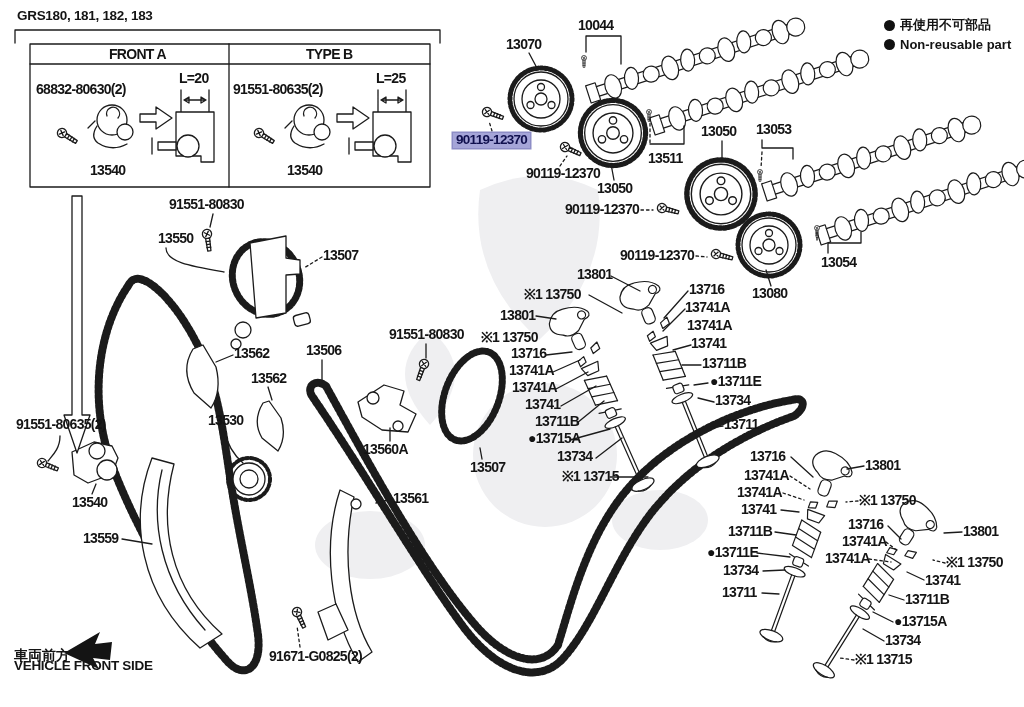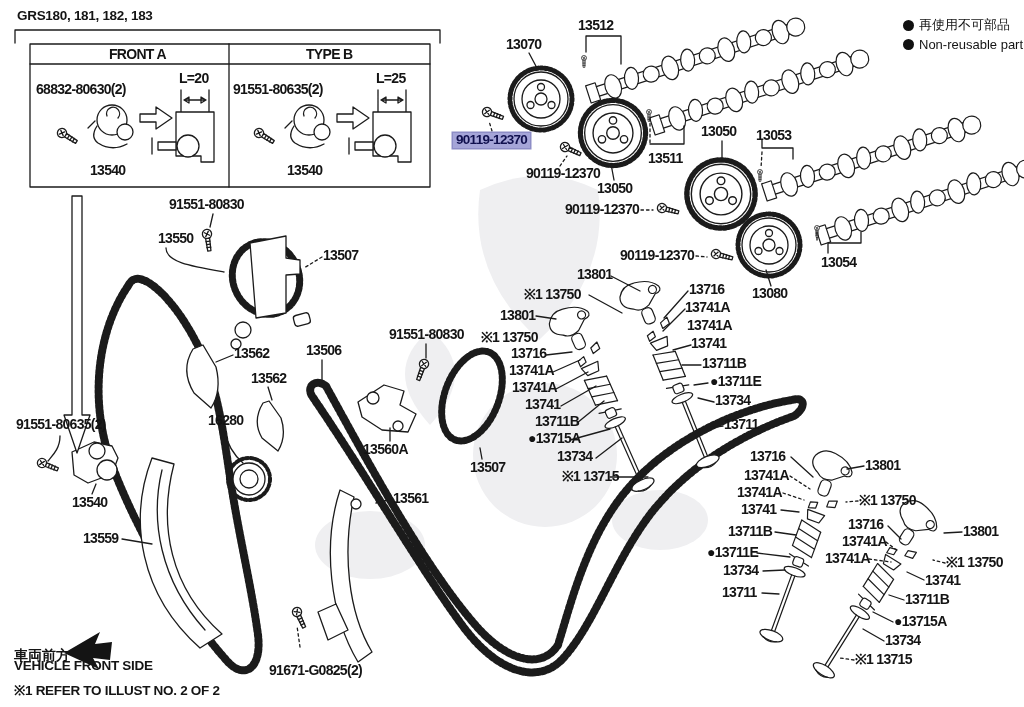--- a/index.html
+++ b/index.html
@@ -5,21 +5,21 @@
   html,body{margin:0;padding:0;background:#fff;}
   #stage{position:relative;width:1024px;height:707px;background:#ffffff;overflow:hidden;
          font-family:"Liberation Sans",sans-serif;}
   #art svg{position:absolute;left:0;top:0;}
   .plabel{position:absolute;font-weight:bold;font-size:14px;letter-spacing:-0.7px;
           color:#141414;white-space:nowrap;line-height:1.05;}
   .plabel.hl{background:#a5a5d8;color:#10104e;padding:0 3px 1px 3px;
              box-shadow:0 0 0 1.5px #8d8dc6;font-size:13.5px;}
   .stat{position:absolute;font-weight:bold;color:#141414;white-space:nowrap;}
   #models-note{left:17px;top:8px;font-size:13.5px;letter-spacing:-0.3px;}
-  .legend-row{position:absolute;left:903px;font-size:13px;font-weight:normal;color:#141414;
+  .legend-row{position:absolute;left:884px;font-size:13px;font-weight:bold;color:#141414;
               display:flex;align-items:center;gap:5px;white-space:nowrap;}
   .legend-dot{width:11px;height:11px;border-radius:50%;background:#111;flex:0 0 auto;}
   #legend-jp{top:16px;} #legend-en{top:37px;}
   #front-jp{left:14px;top:640px;font-size:14px;margin-top:7px;}
   #front-en{left:14px;top:658px;font-size:13.5px;letter-spacing:-0.3px;}
   #footnote{left:14px;top:681px;font-size:13.5px;letter-spacing:-0.3px;}
   #doc-code{left:958px;top:707px;font-size:13px;font-weight:bold;}
 </style>
 </head>
 <body>
@@ -219,29 +219,28 @@
     <span class="legend-dot"></span>
     <span>再使用不可部品</span>
   </div>
   <div class="legend-row" id="legend-en">
     <span class="legend-dot"></span>
     <span>Non-reusable part</span>
   </div>
 
   <div class="stat" id="front-jp">車両前方</div>
   <div class="stat" id="front-en">VEHICLE FRONT SIDE</div>
-  <div class="stat" id="footnote">※1  REFER TO ILLUST NO. 2 OF 2</div>
   <div class="stat" id="doc-code">131415C</div>
 <div class="plabel" style="left: 506px; top: 37px;">13070</div>
-    <div class="plabel" style="left: 578px; top: 18px;">13512</div>
+    <div class="plabel" style="left: 578px; top: 18px;">10044</div>
     <div class="plabel hl" style="left: 453px; top: 133px;">90119-12370</div>
     <div class="plabel" style="left: 526px; top: 166px;">90119-12370</div>
     <div class="plabel" style="left: 648px; top: 151px;">13511</div>
     <div class="plabel" style="left: 701px; top: 124px;">13050</div>
-    <div class="plabel" style="left: 756px; top: 128px;">13053</div>
+    <div class="plabel" style="left: 756px; top: 122px;">13053</div>
     <div class="plabel" style="left: 597px; top: 181px;">13050</div>
     <div class="plabel" style="left: 565px; top: 202px;">90119-12370</div>
     <div class="plabel" style="left: 620px; top: 248px;">90119-12370</div>
     <div class="plabel" style="left: 821px; top: 255px;">13054</div>
     <div class="plabel" style="left: 752px; top: 286px;">13080</div>
     <div class="plabel" style="left: 577px; top: 267px;">13801</div>
     <div class="plabel" style="left: 524px; top: 287px;">※1 13750</div>
     <div class="plabel" style="left: 689px; top: 282px;">13716</div>
     <div class="plabel" style="left: 500px; top: 308px;">13801</div>
     <div class="plabel" style="left: 685px; top: 300px;">13741A</div>
@@ -260,28 +259,28 @@
     <div class="plabel" style="left: 528px; top: 431px;">●13715A</div>
     <div class="plabel" style="left: 557px; top: 449px;">13734</div>
     <div class="plabel" style="left: 562px; top: 469px;">※1 13715</div>
     <div class="plabel" style="left: 169px; top: 197px;">91551-80830</div>
     <div class="plabel" style="left: 158px; top: 231px;">13550</div>
     <div class="plabel" style="left: 323px; top: 248px;">13507</div>
     <div class="plabel" style="left: 234px; top: 346px;">13562</div>
     <div class="plabel" style="left: 306px; top: 343px;">13506</div>
     <div class="plabel" style="left: 251px; top: 371px;">13562</div>
     <div class="plabel" style="left: 389px; top: 327px;">91551-80830</div>
-    <div class="plabel" style="left: 208px; top: 413px;">16280</div>
+    <div class="plabel" style="left: 208px; top: 413px;">13530</div>
     <div class="plabel" style="left: 16px; top: 417px;">91551-80635(2)</div>
     <div class="plabel" style="left: 72px; top: 495px;">13540</div>
     <div class="plabel" style="left: 83px; top: 531px;">13559</div>
     <div class="plabel" style="left: 363px; top: 442px;">13560A</div>
     <div class="plabel" style="left: 470px; top: 460px;">13507</div>
     <div class="plabel" style="left: 393px; top: 491px;">13561</div>
-    <div class="plabel" style="left: 269px; top: 649px; margin-top: 14px;">91671-G0825(2)</div>
+    <div class="plabel" style="left: 269px; top: 649px;">91671-G0825(2)</div>
     <div class="plabel" style="left: 750px; top: 449px;">13716</div>
     <div class="plabel" style="left: 865px; top: 458px;">13801</div>
     <div class="plabel" style="left: 744px; top: 468px;">13741A</div>
     <div class="plabel" style="left: 737px; top: 485px;">13741A</div>
     <div class="plabel" style="left: 859px; top: 493px;">※1 13750</div>
     <div class="plabel" style="left: 741px; top: 502px;">13741</div>
     <div class="plabel" style="left: 728px; top: 524px;">13711B</div>
     <div class="plabel" style="left: 707px; top: 545px;">●13711E</div>
     <div class="plabel" style="left: 723px; top: 563px;">13734</div>
     <div class="plabel" style="left: 722px; top: 585px;">13711</div>

